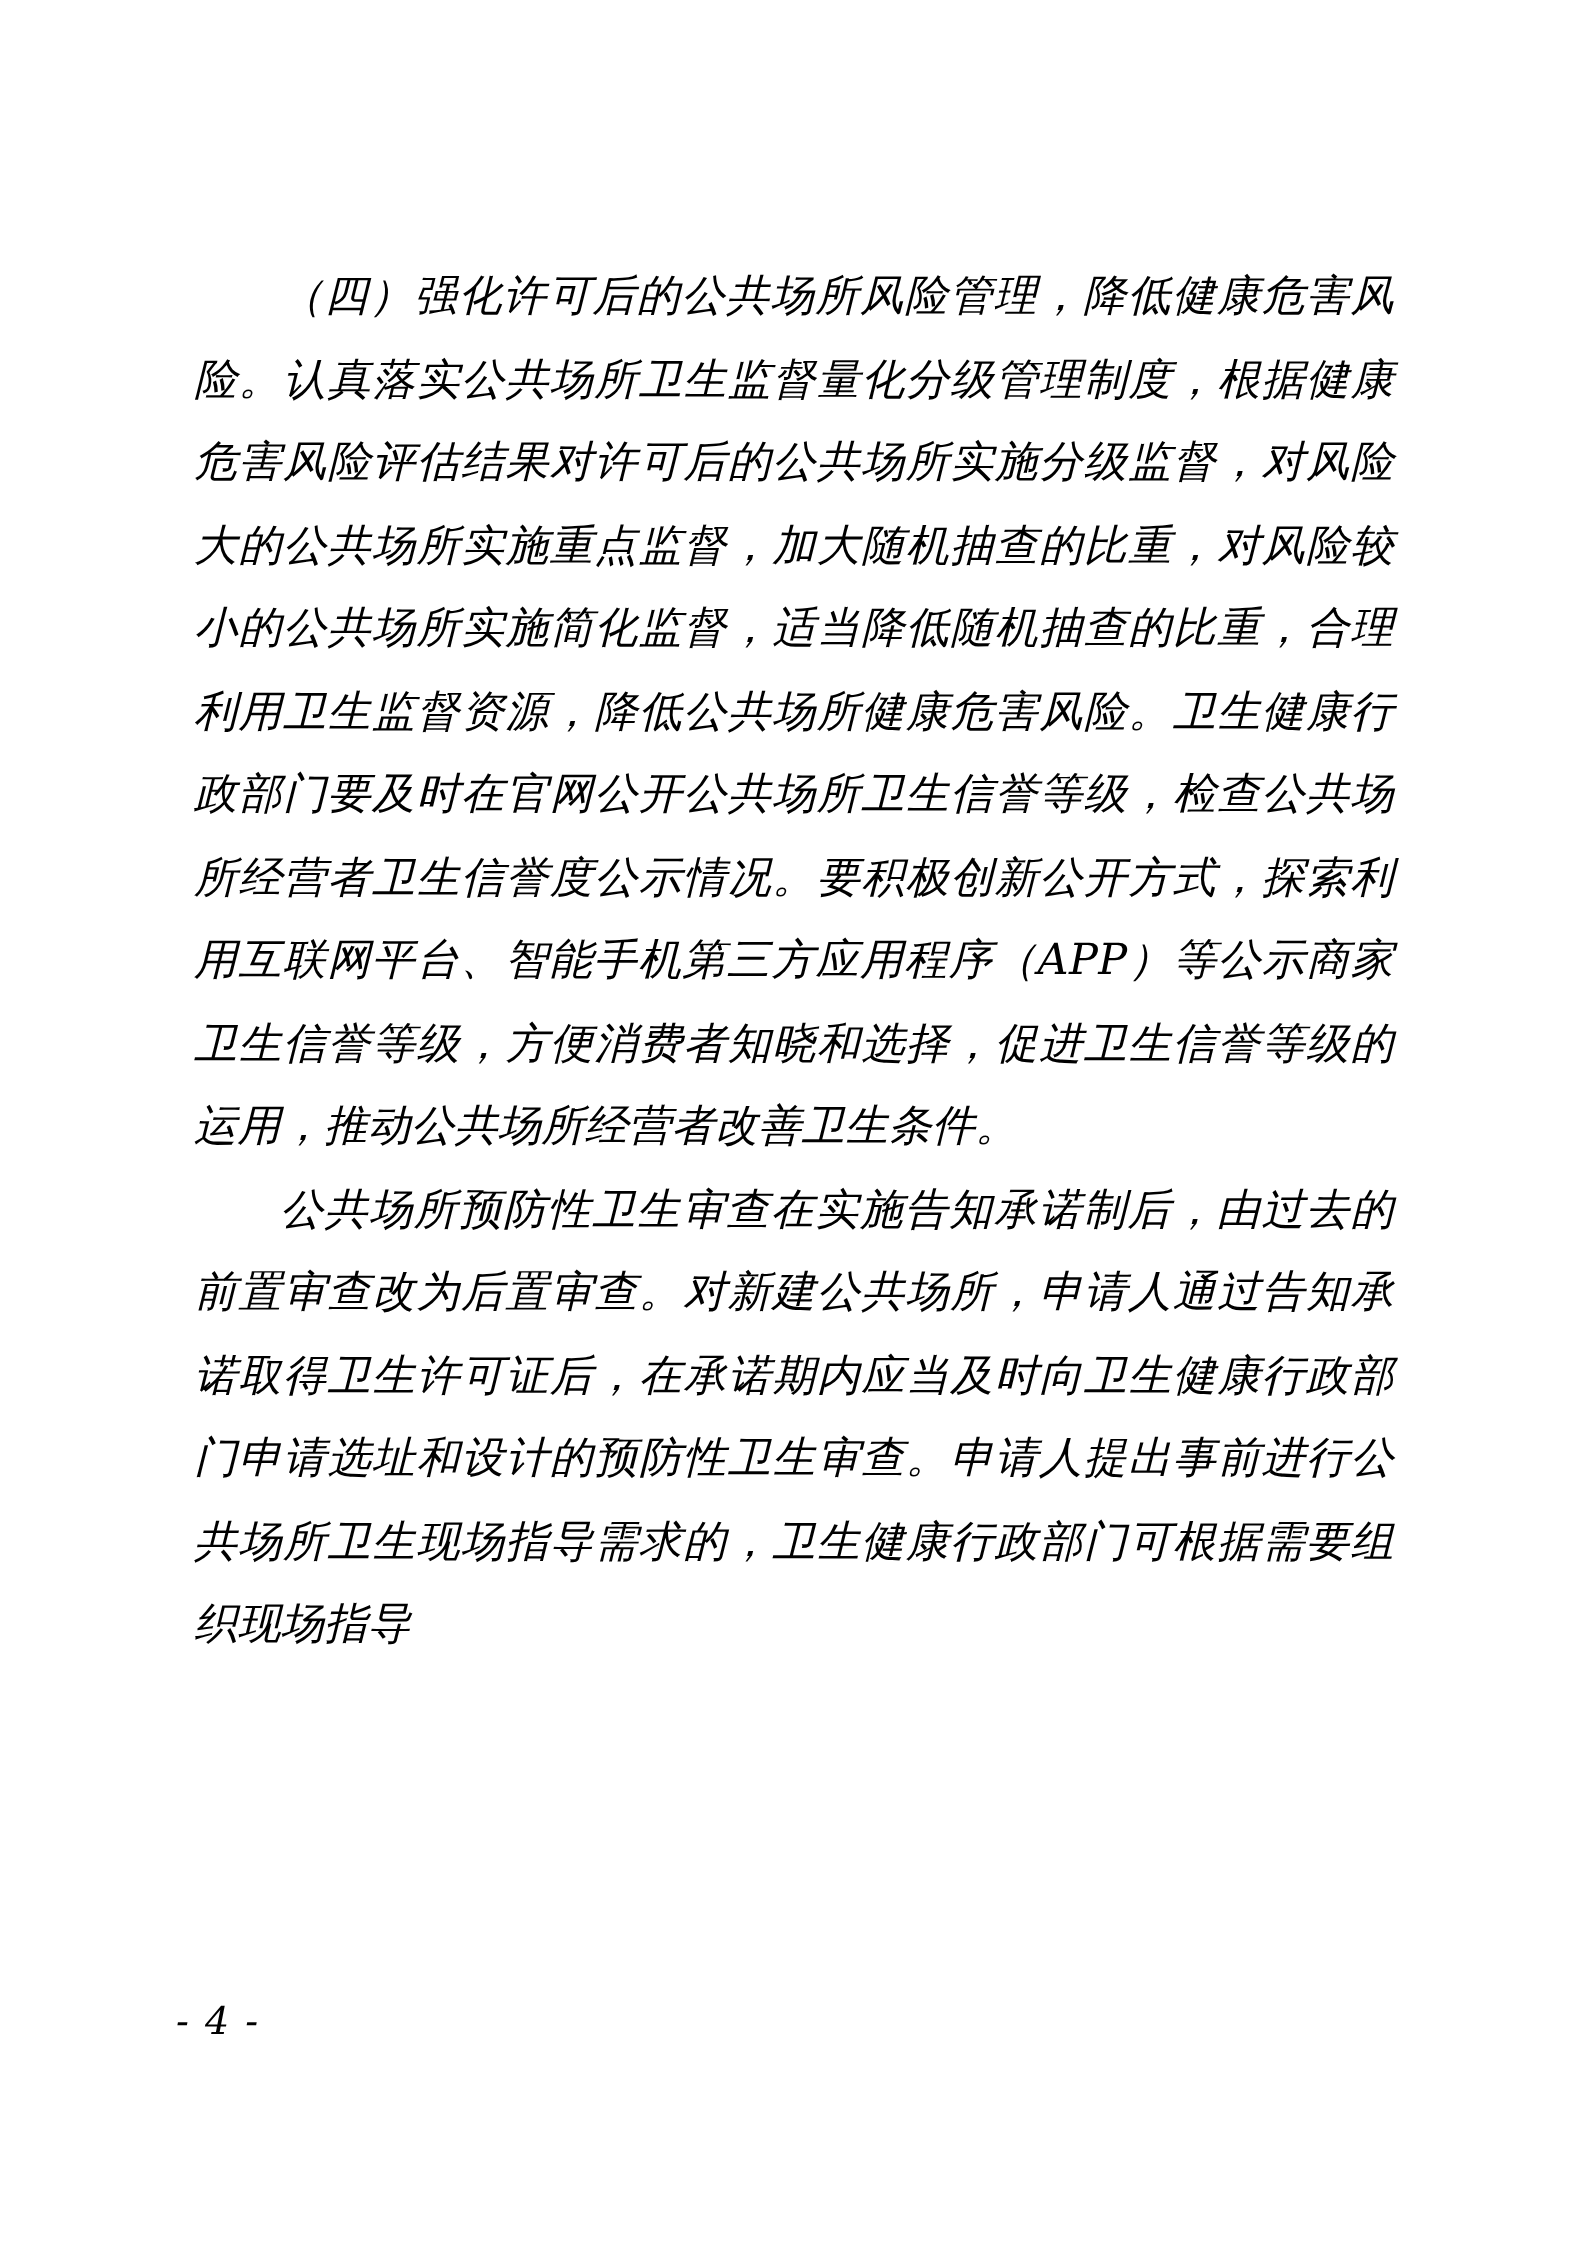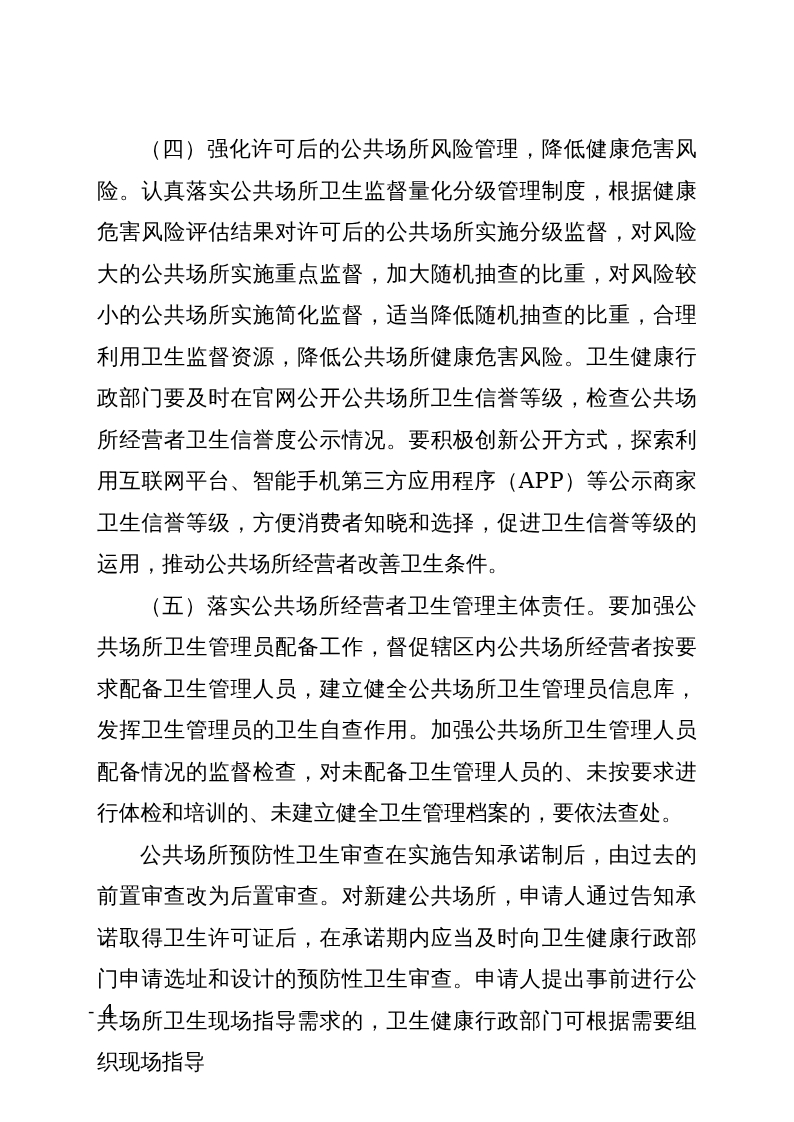--- a/index.html
+++ b/index.html
@@ -15,20 +15,21 @@
     position: relative;
     overflow: hidden;
   }
   .page {
     position: absolute;
     left: 0;
     top: 0;
     width: 676px;
     height: 1122px;
     box-sizing: border-box;
+    font-style: italic;
   }
   .content {
     position: absolute;
     left: 97px;
     top: 128px;
     width: 600px;
   }
   .para {
     font-size: 21.5px;
     line-height: 41.5px;
@@ -59,17 +60,16 @@
     font-family: "DejaVu Serif", "Liberation Serif", serif;
     letter-spacing: 1px;
   }
 </style>
 </head>
 <body>
 
 <div class="page">
   <div class="content">
     <p class="para indent">（四）强化许可后的公共场所风险管理，降低健康危害风险。认真落实公共场所卫生监督量化分级管理制度，根据健康危害风险评估结果对许可后的公共场所实施分级监督，对风险大的公共场所实施重点监督，加大随机抽查的比重，对风险较小的公共场所实施简化监督，适当降低随机抽查的比重，合理利用卫生监督资源，降低公共场所健康危害风险。卫生健康行政部门要及时在官网公开公共场所卫生信誉等级，检查公共场所经营者卫生信誉度公示情况。要积极创新公开方式，探索利用互联网平台、智能手机第三方应用程序（APP）等公示商家卫生信誉等级，方便消费者知晓和选择，促进卫生信誉等级的运用，推动公共场所经营者改善卫生条件。</p>
-    <p class="para indent">（五）落实公共场所经营者卫生管理主体责任。要加强公共场所卫生管理员配备工作，督促辖区内公共场所经营者按要求配备卫生管理人员，建立健全公共场所卫生管理员信息库，发挥卫生管理员的卫生自查作用。加强公共场所卫生管理人员配备情况的监督检查，对未配备卫生管理人员的、未按要求进行体检和培训的、未建立健全卫生管理档案的，要依法查处。</p>
     <p class="para indent">公共场所预防性卫生审查在实施告知承诺制后，由过去的前置审查改为后置审查。对新建公共场所，申请人通过告知承诺取得卫生许可证后，在承诺期内应当及时向卫生健康行政部门申请选址和设计的预防性卫生审查。申请人提出事前进行公共场所卫生现场指导需求的，卫生健康行政部门可根据需要组织现场指导</p>
   </div>
   <div class="footer">- 4 -</div>
 </div>
 
 </body></html>

